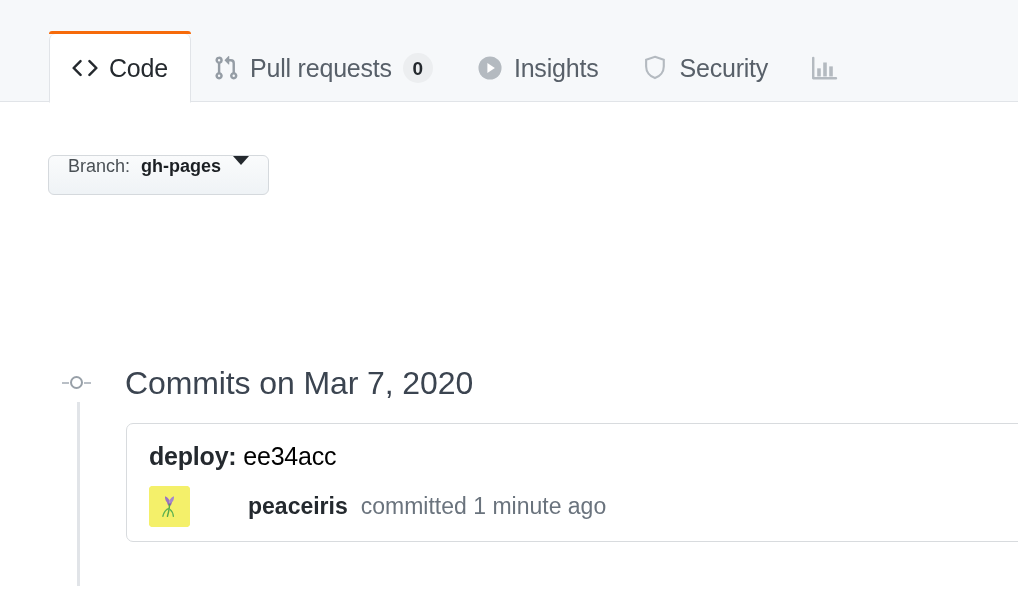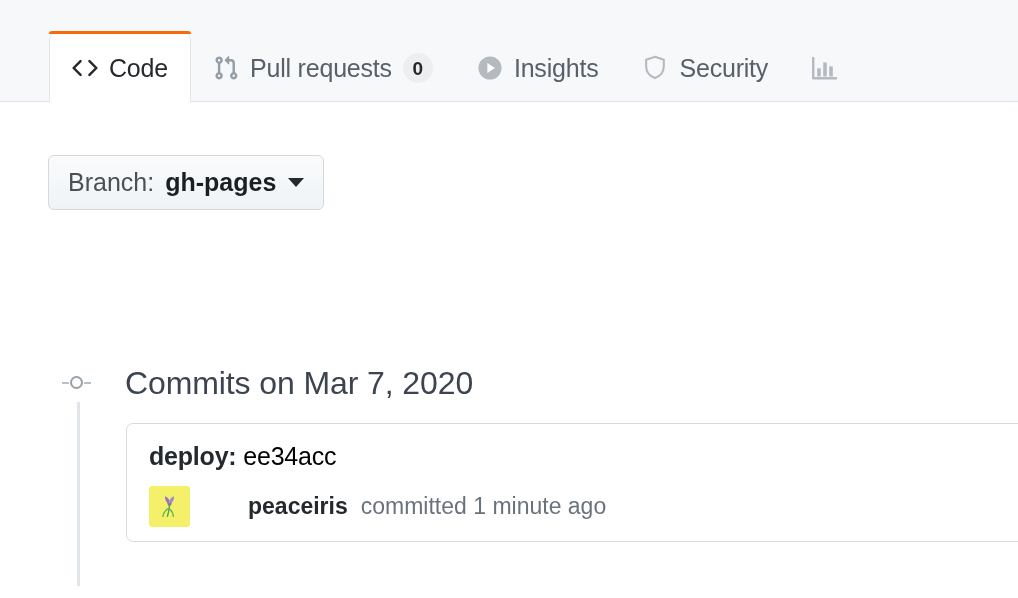--- a/index.html
+++ b/index.html
@@ -107,29 +107,29 @@
     height: 496px;
   }
 
   .branch-bar {
     position: absolute;
     top: 53px;
     left: 48px;
   }
   .branch-button {
     display: inline-flex;
-    align-items: center;
+    align-items: flex-start;
     gap: 11px;
-    height: 55px;
+    height: 40px;
     padding: 0 19px;
     box-sizing: border-box;
     background: linear-gradient(#fafbfc, #eff3f6);
     border: 1px solid #d5d9dd;
     border-radius: 6px;
-    font-size: 25px;
+    font-size: 18px;
     color: #24292e;
     cursor: pointer;
   }
   .branch-prefix { color: #4a5055; }
   .branch-name { font-weight: bold; color: #1b1f23; }
   .caret {
     width: 0;
     height: 0;
     border-left: 8px solid transparent;
     border-right: 8px solid transparent;

